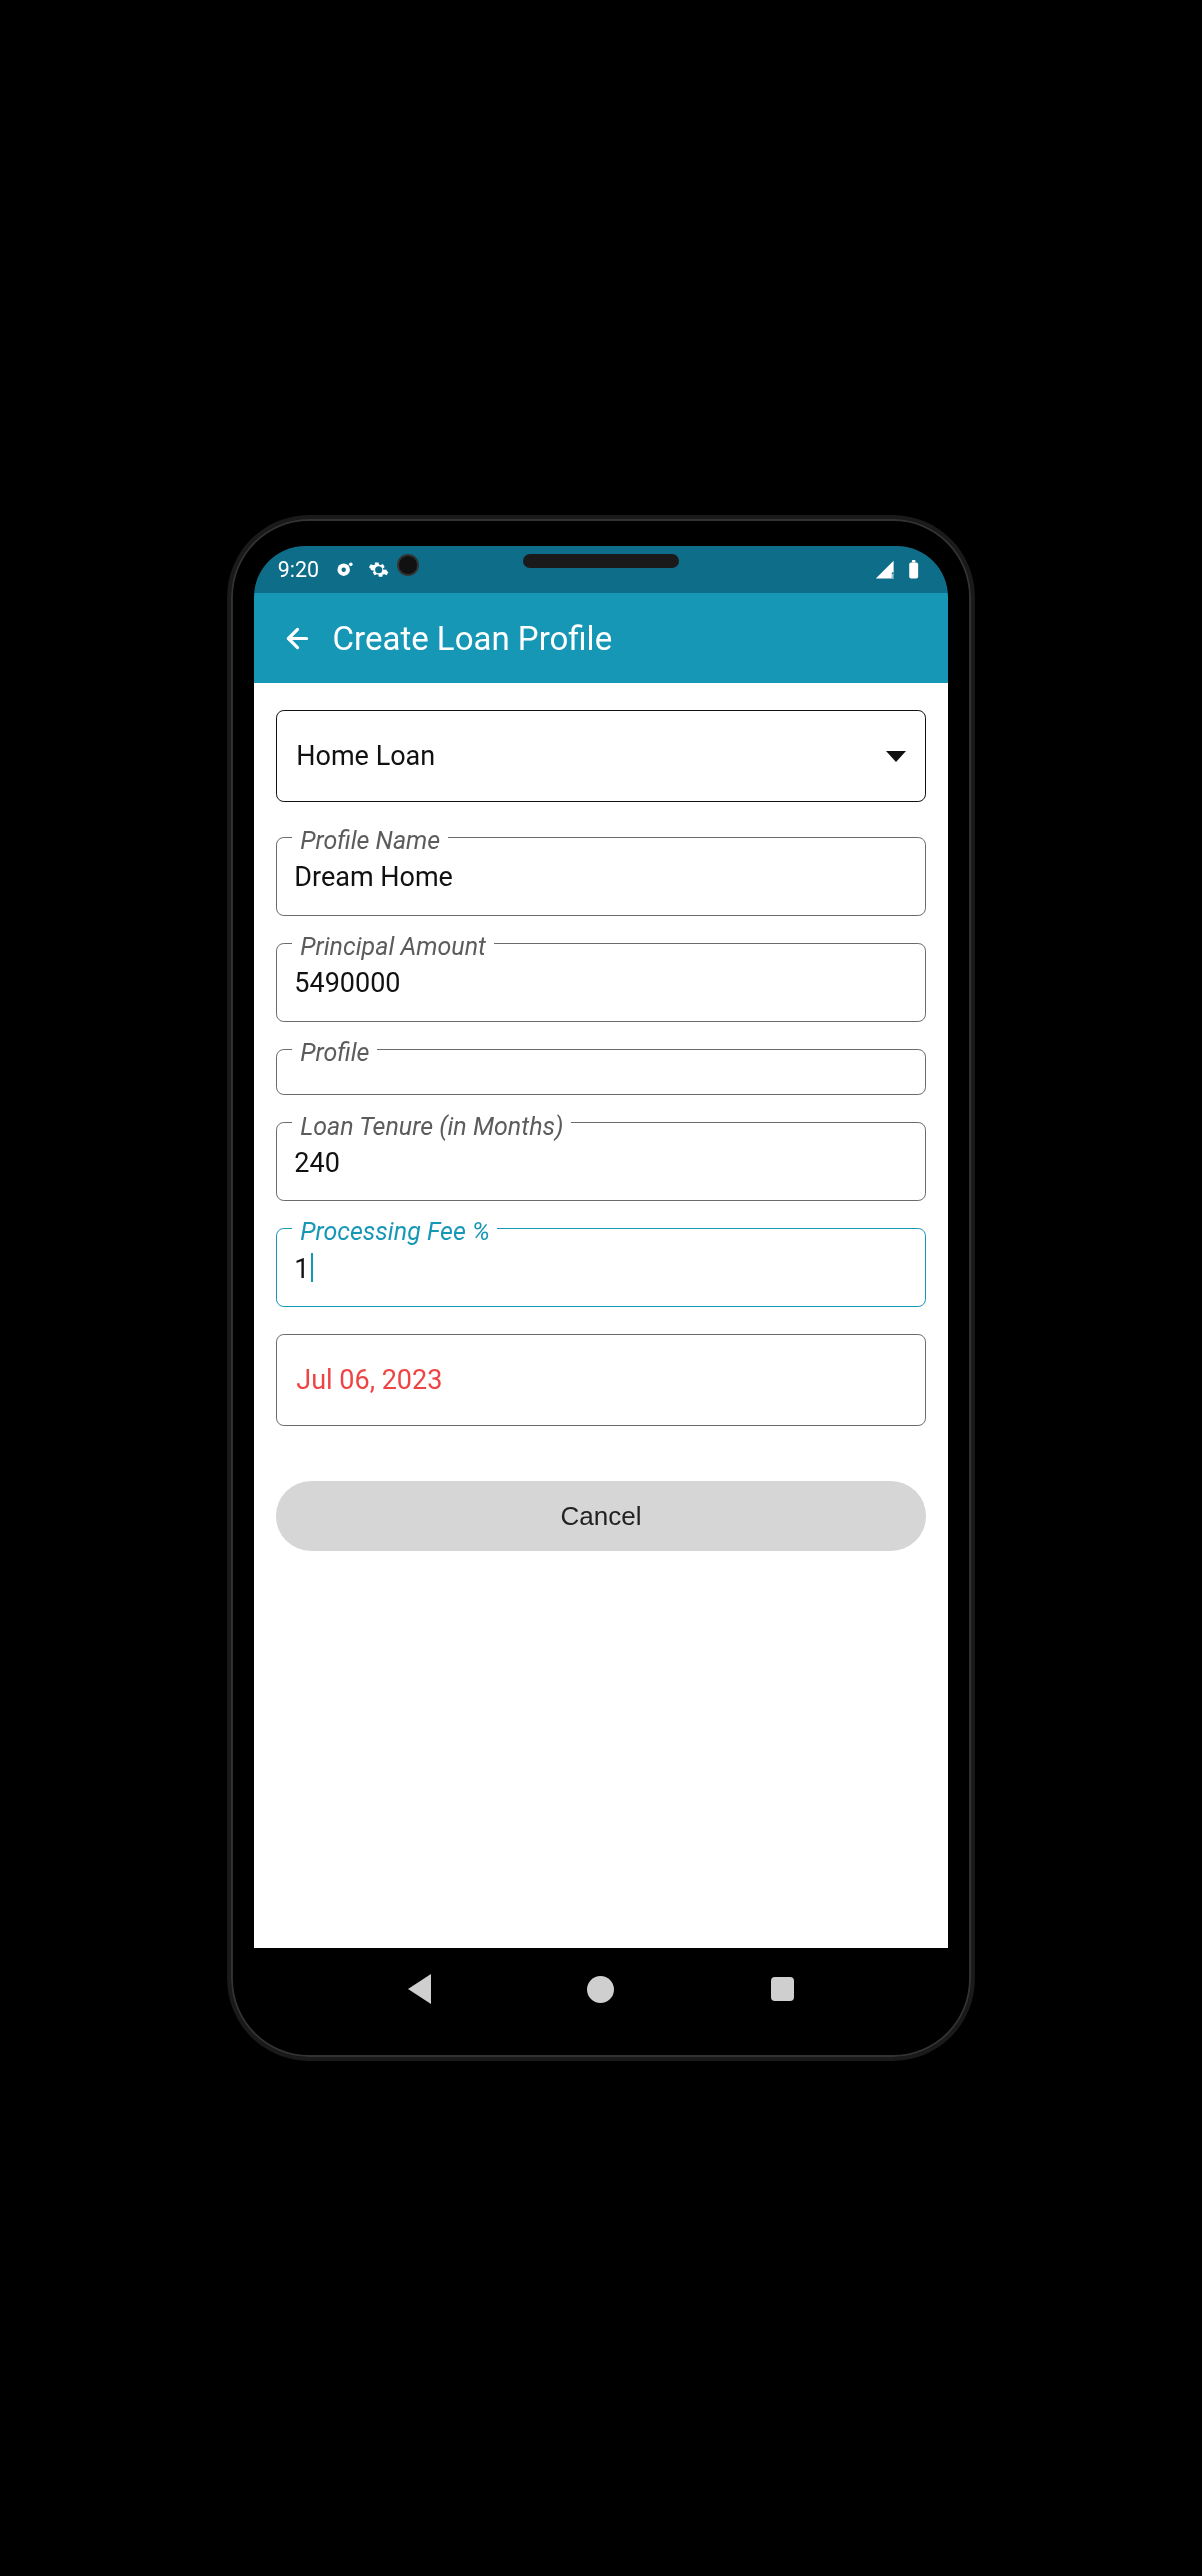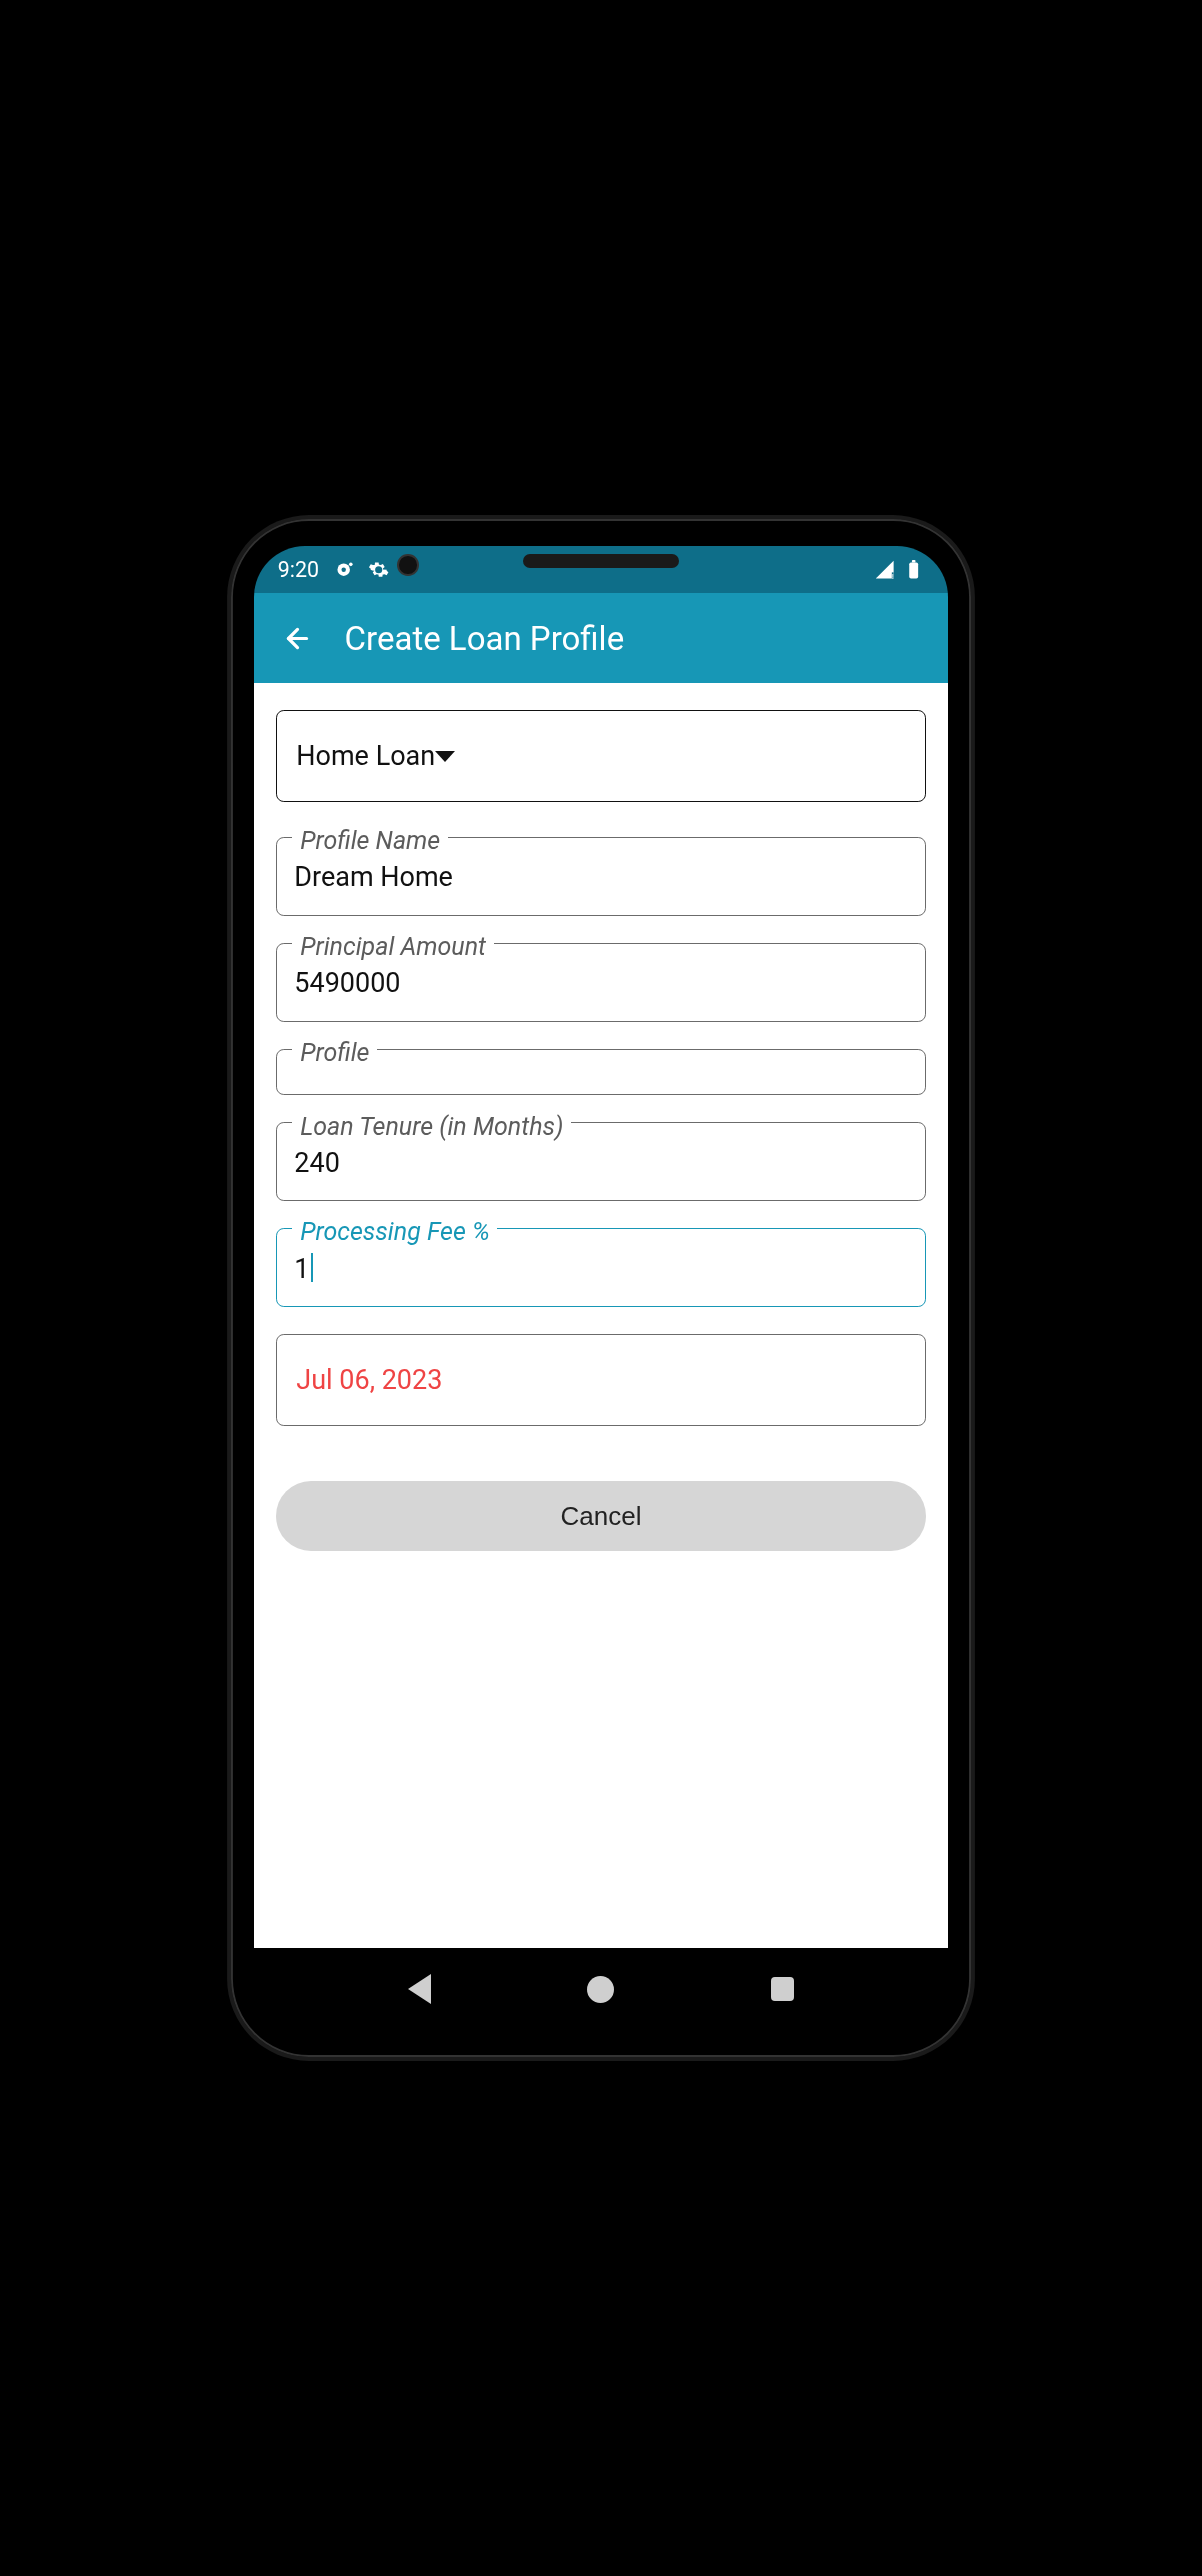--- a/index.html
+++ b/index.html
@@ -55,21 +55,20 @@
   .status-right { display: flex; align-items: center; gap: 7.8px; }
   .icon-small { display: inline-flex; width: 21.4px; height: 21.4px; }
 
   
   .app-bar {
     background: #1797b6;
     height: 90px;
     display: flex; align-items: center;
     padding: 0 19.5px;
     color: #fff;
-    gap: 12px;
   }
   .back-btn { width: 47px; height: 47px; display:flex; align-items:center; justify-content:center; cursor:pointer; }
   .app-title { font-size: 33px; font-weight: 400; margin-left: 11.7px; }
 
   
   .content {
     flex: 1 1 auto;
     background: #fff;
     padding: 27px 21.4px 19.5px 21.4px;
     overflow: auto;
@@ -109,21 +108,21 @@
     margin-left: 1.9px;
     vertical-align: -3.9px;
     animation: blink 1s step-end infinite;
   }
   @keyframes blink { 50% { opacity: 0; } }
 
   .select-field {
     border: 1.9px solid #111;
     border-radius: 7.8px;
     padding: 29px 19.5px;
-    display: flex; align-items: center; 
+    display: flex; align-items: center; justify-content: space-between;
     margin-bottom: 35px;
     cursor: pointer;
   }
   .select-field .value { font-size: 27px; color: #111; }
   .caret-down {
     width: 0; height: 0;
     border-left: 10.7px solid transparent;
     border-right: 10.7px solid transparent;
     border-top: 11.7px solid #111;
   }

